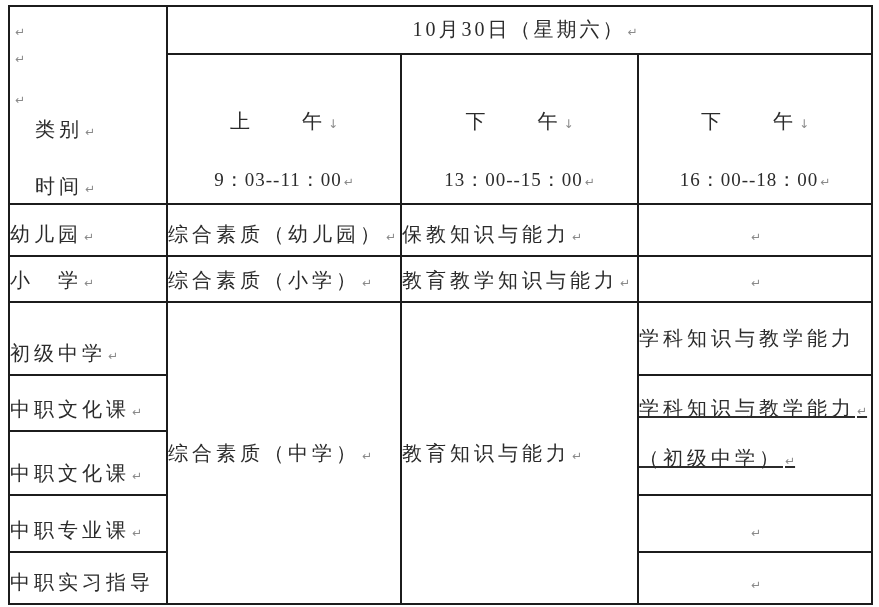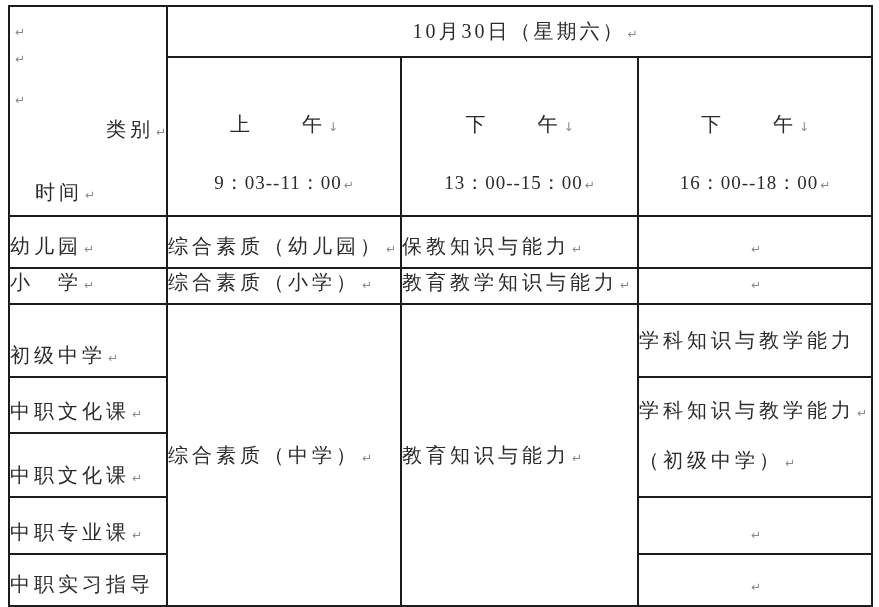--- a/index.html
+++ b/index.html
@@ -12,54 +12,54 @@
   table.sched {
     position:absolute; left:8px; top:5px;
     width:863px; border-collapse:collapse; table-layout:fixed;
     background:#ffffff;
   }
   td { border:2px solid #1c1c1c; padding:0; overflow:hidden; }
 
   tr.r1 { height:46px; }
   tr.r2 { height:145px; }
   tr.r3 { height:52px; }
-  tr.r4 { height:36px; }
+  tr.r4 { height:46px; }
   tr.r5 { height:73px; }
   tr.r6 { height:56px; }
   tr.r7 { height:64px; }
   tr.r8 { height:57px; }
   tr.r9 { height:52px; }
 
   .cjk { font-size:20px; letter-spacing:4px; white-space:nowrap; }
 
   
   td.corner { vertical-align:top; text-align:left; padding:10px 0 0 3px; }
   .pmark-line { display:block; line-height:24px; }
   .pmark-line.gap { margin-top:14px; }
   .corner-label { display:block; margin-left:22px; }
-  .corner-cat { margin-top:3px; line-height:28px;text-align:right; }
-  .corner-time { margin-top:26px; line-height:40px; }
+  .corner-cat { margin-top:3px; line-height:28px; }
+  .corner-time { margin-top:26px; line-height:28px; }
 
   
   td.date-cell { text-align:center; vertical-align:middle; letter-spacing:3px; font-size:20px; white-space:nowrap;padding-left:11px; }
 
   
   td.session { vertical-align:top; text-align:center; padding-top:43px; }
   .period { line-height:30px;margin-top:8px; }
   .time { margin-top:28px; font-size:19px; letter-spacing:1px; white-space:nowrap; }
 
   
   td.label { vertical-align:bottom; padding-bottom:7px; }
 
   
   td.subject { text-align:left; }
   td.subj-bottom { vertical-align:bottom; padding-bottom:7px; }
   td.subj-middle { vertical-align:middle; }
   td.dual { vertical-align:middle; }
-  td.dual .dual-line { line-height:47px; white-space:nowrap; }
+  td.dual .dual-line { line-height:47px; white-space:nowrap;text-decoration:underline; }
 
   
   td.empty-cell { text-align:center; vertical-align:bottom; padding-bottom:10px; }
 
   
   .mark {
     font-family:"DejaVu Sans",sans-serif;
     font-size:12px; color:#8a8a8a; letter-spacing:0; margin-left:2px;
   }
 </style>

